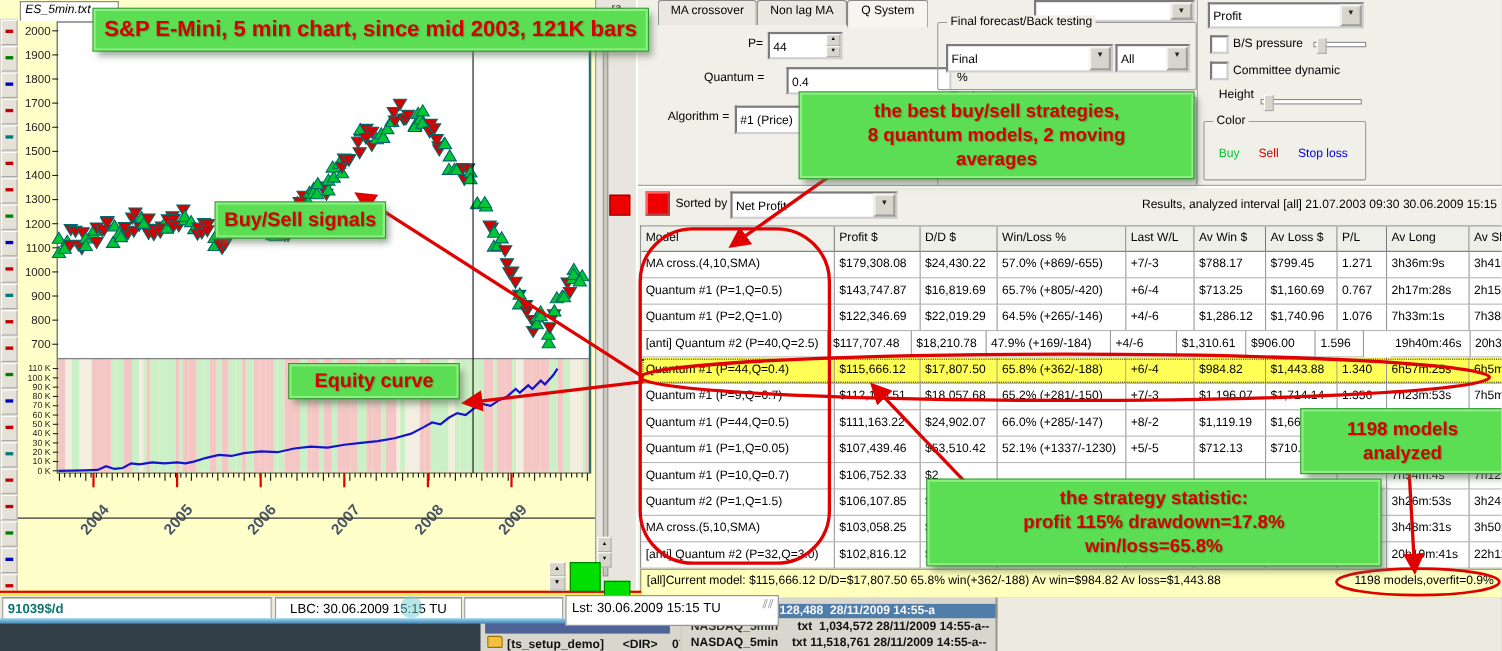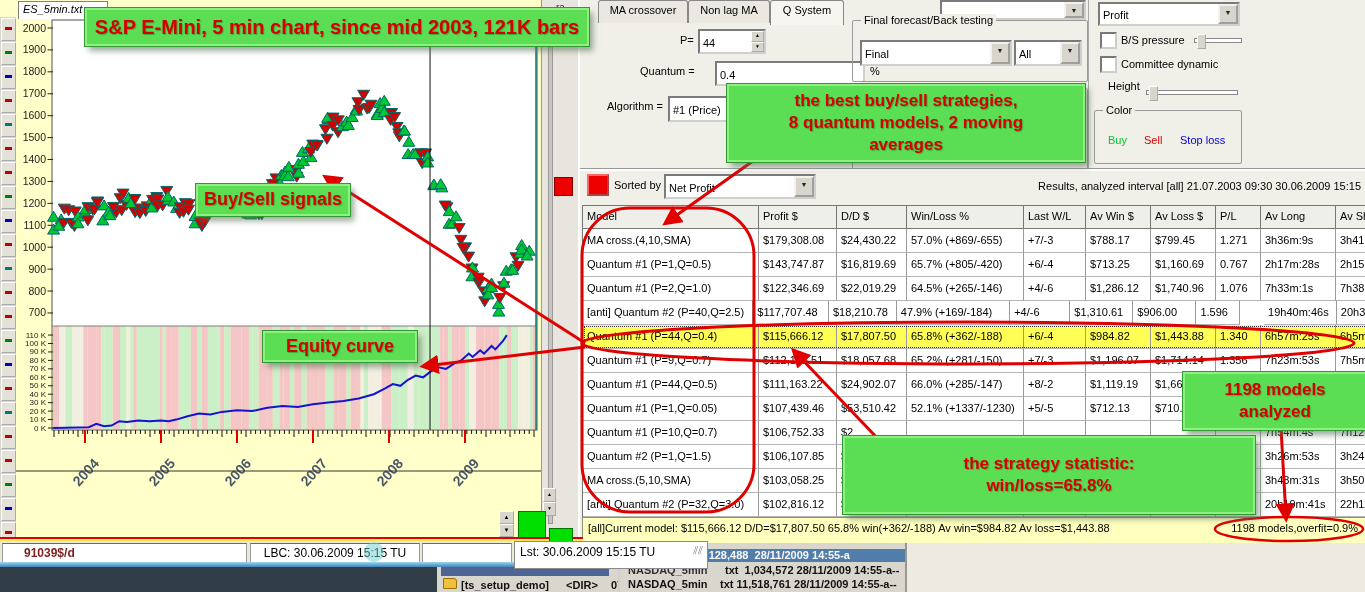--- a/index.html
+++ b/index.html
@@ -857,21 +857,21 @@
   </div>
 
   <div class="abs" id="q-status">
     <span style="position:absolute;left:5px;top:4px;">[all]Current model: $115,666.12  D/D=$17,807.50  65.8% win(+362/-188) Av win=$984.82 Av loss=$1,443.88</span>
     <span style="position:absolute;right:8px;top:4px;">1198 models,overfit=0.9%</span>
   </div>
 </div>
 
 <div class="abs" id="bottom-status">
   <div class="spanel" style="left:2px;width:243px;">
-    <span style="color:#7f1d1d;font-weight:bold;padding-left:21px;">91039$/d</span>
+    <span style="color:#0f766e;font-weight:bold;padding-left:4px;">91039$/d</span>
   </div>
   <div class="spanel" style="left:250px;width:168px;text-align:center;">
     <span>LBC: 30.06.2009 15:15 TU</span>
   </div>
   <div class="spanel" style="left:422px;width:88px;"></div>
 </div>
 <div class="abs" id="blue-strip"></div>
 <div class="abs" id="bottom-dark"></div>
 
 <div class="abs" id="lst-panel">
@@ -919,20 +919,21 @@
   <div>the best buy/sell strategies,</div>
   <div>8 quantum models, 2 moving</div>
   <div>averages</div>
 </div>
 <div class="callout" style="left:1183px;top:372px;width:180px;height:54px;font-size:17px;">
   <div>1198 models</div>
   <div>analyzed</div>
 </div>
 <div class="callout" style="left:843px;top:436px;width:408px;height:74px;font-size:17px;">
   <div>the strategy statistic:</div>
+  <div>profit 115% drawdown=17.8%</div>
   <div>win/loss=65.8%</div>
 </div>
 
 <svg id="anno" class="abs" width="1365" height="592" viewBox="0 0 1365 592">
   <defs>
     <marker id="arw" viewBox="0 0 10 10" refX="7" refY="5" markerWidth="6.5" markerHeight="6.5" orient="auto">
       <path d="M0,0 L10,5 L0,10 z" fill="#E00000"></path>
     </marker>
   </defs>
   <rect x="582" y="208" width="172" height="304" rx="48" fill="none" stroke="#E00000" stroke-width="3"></rect>

